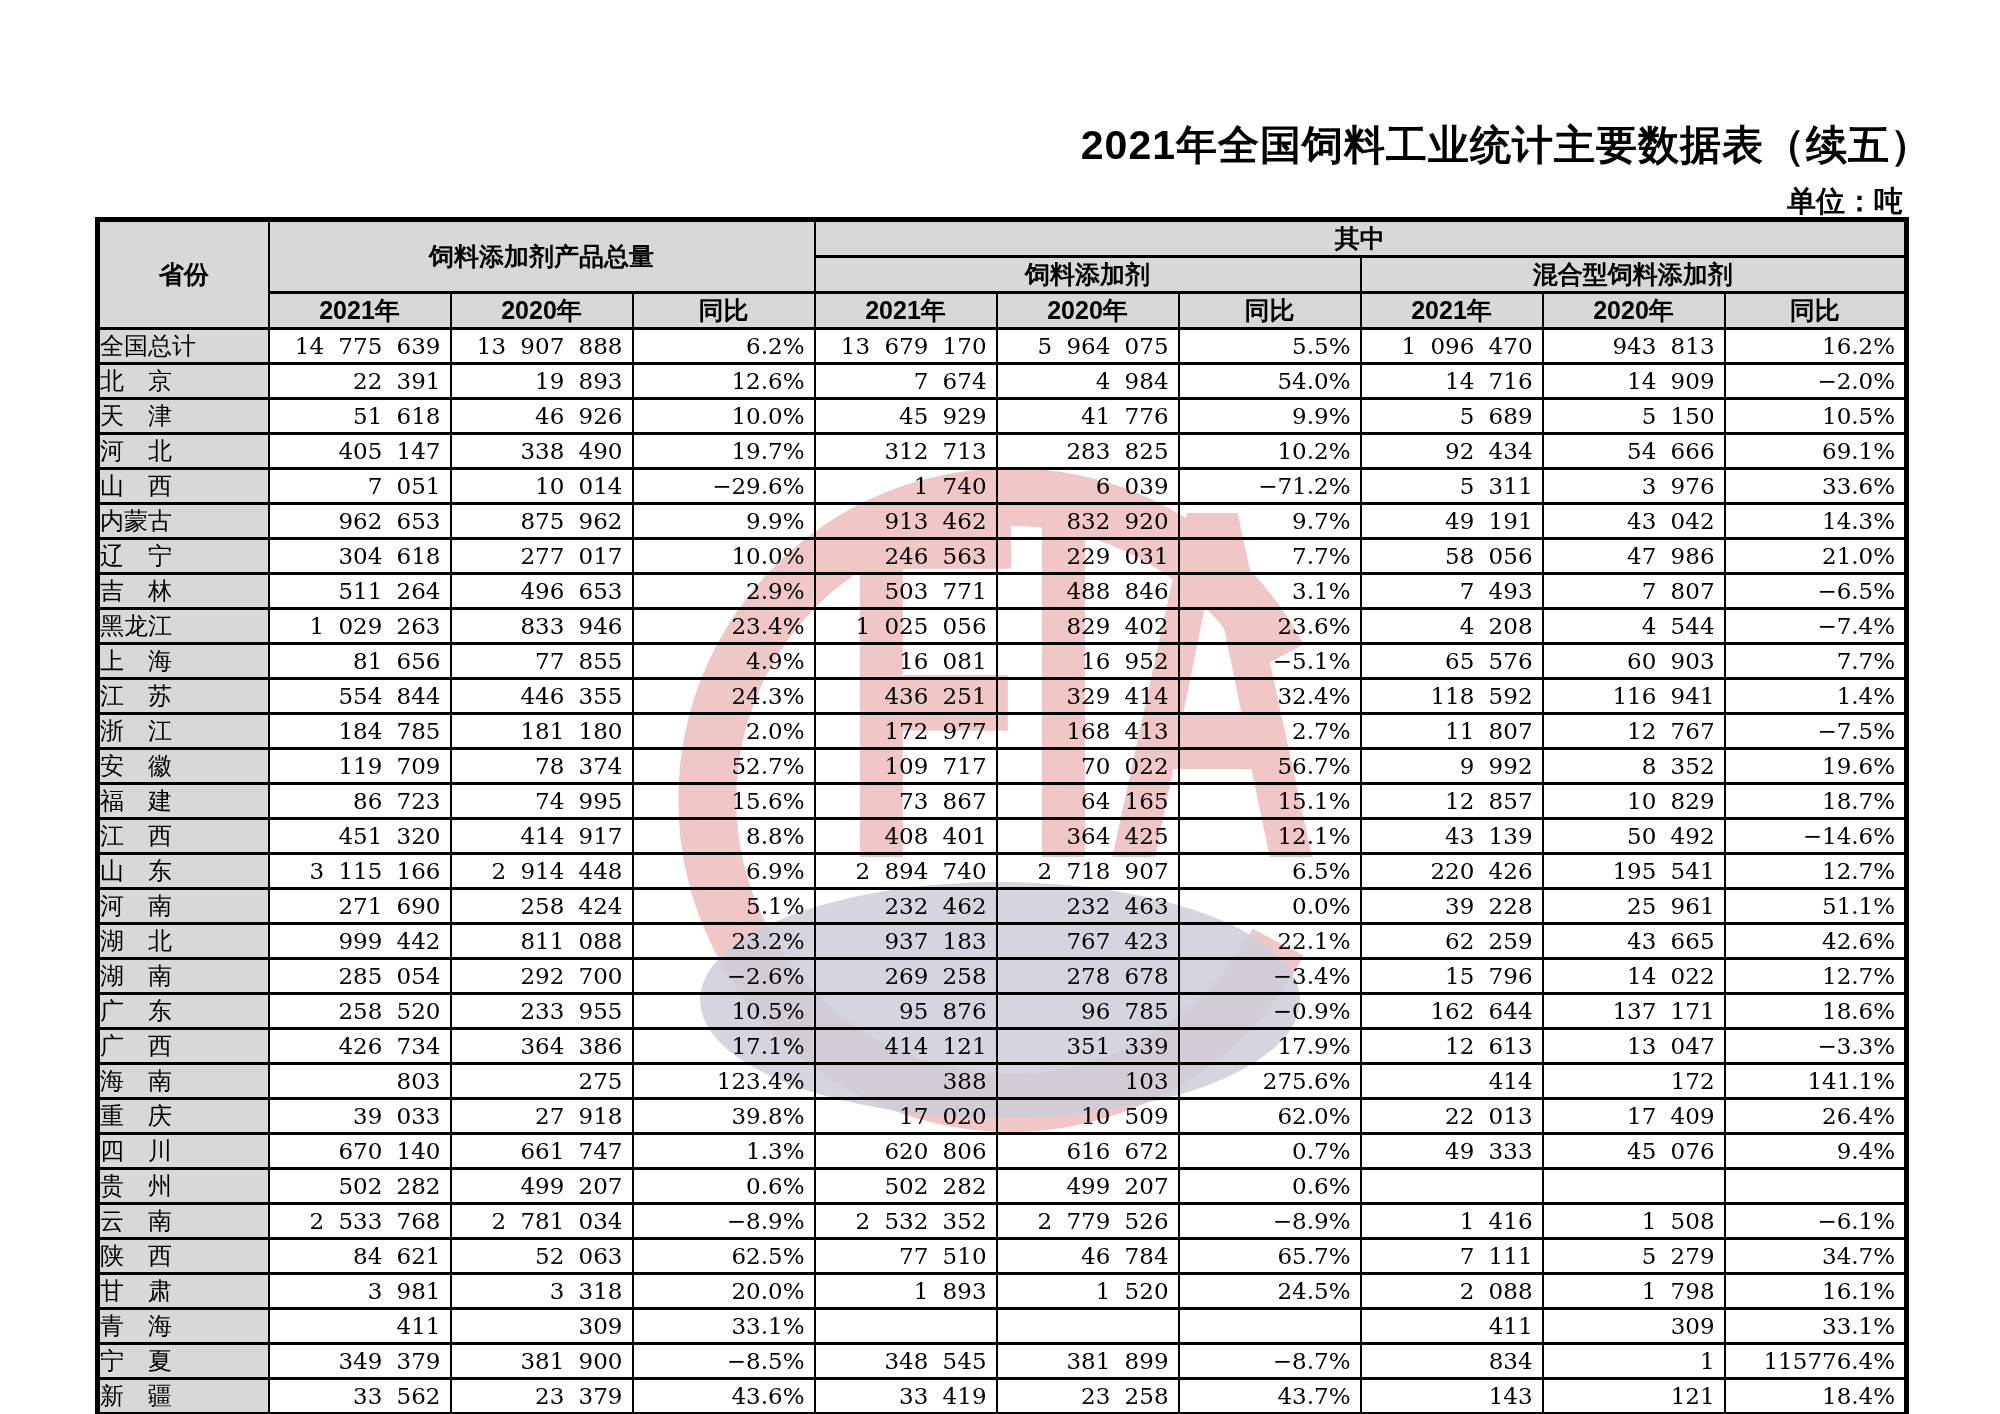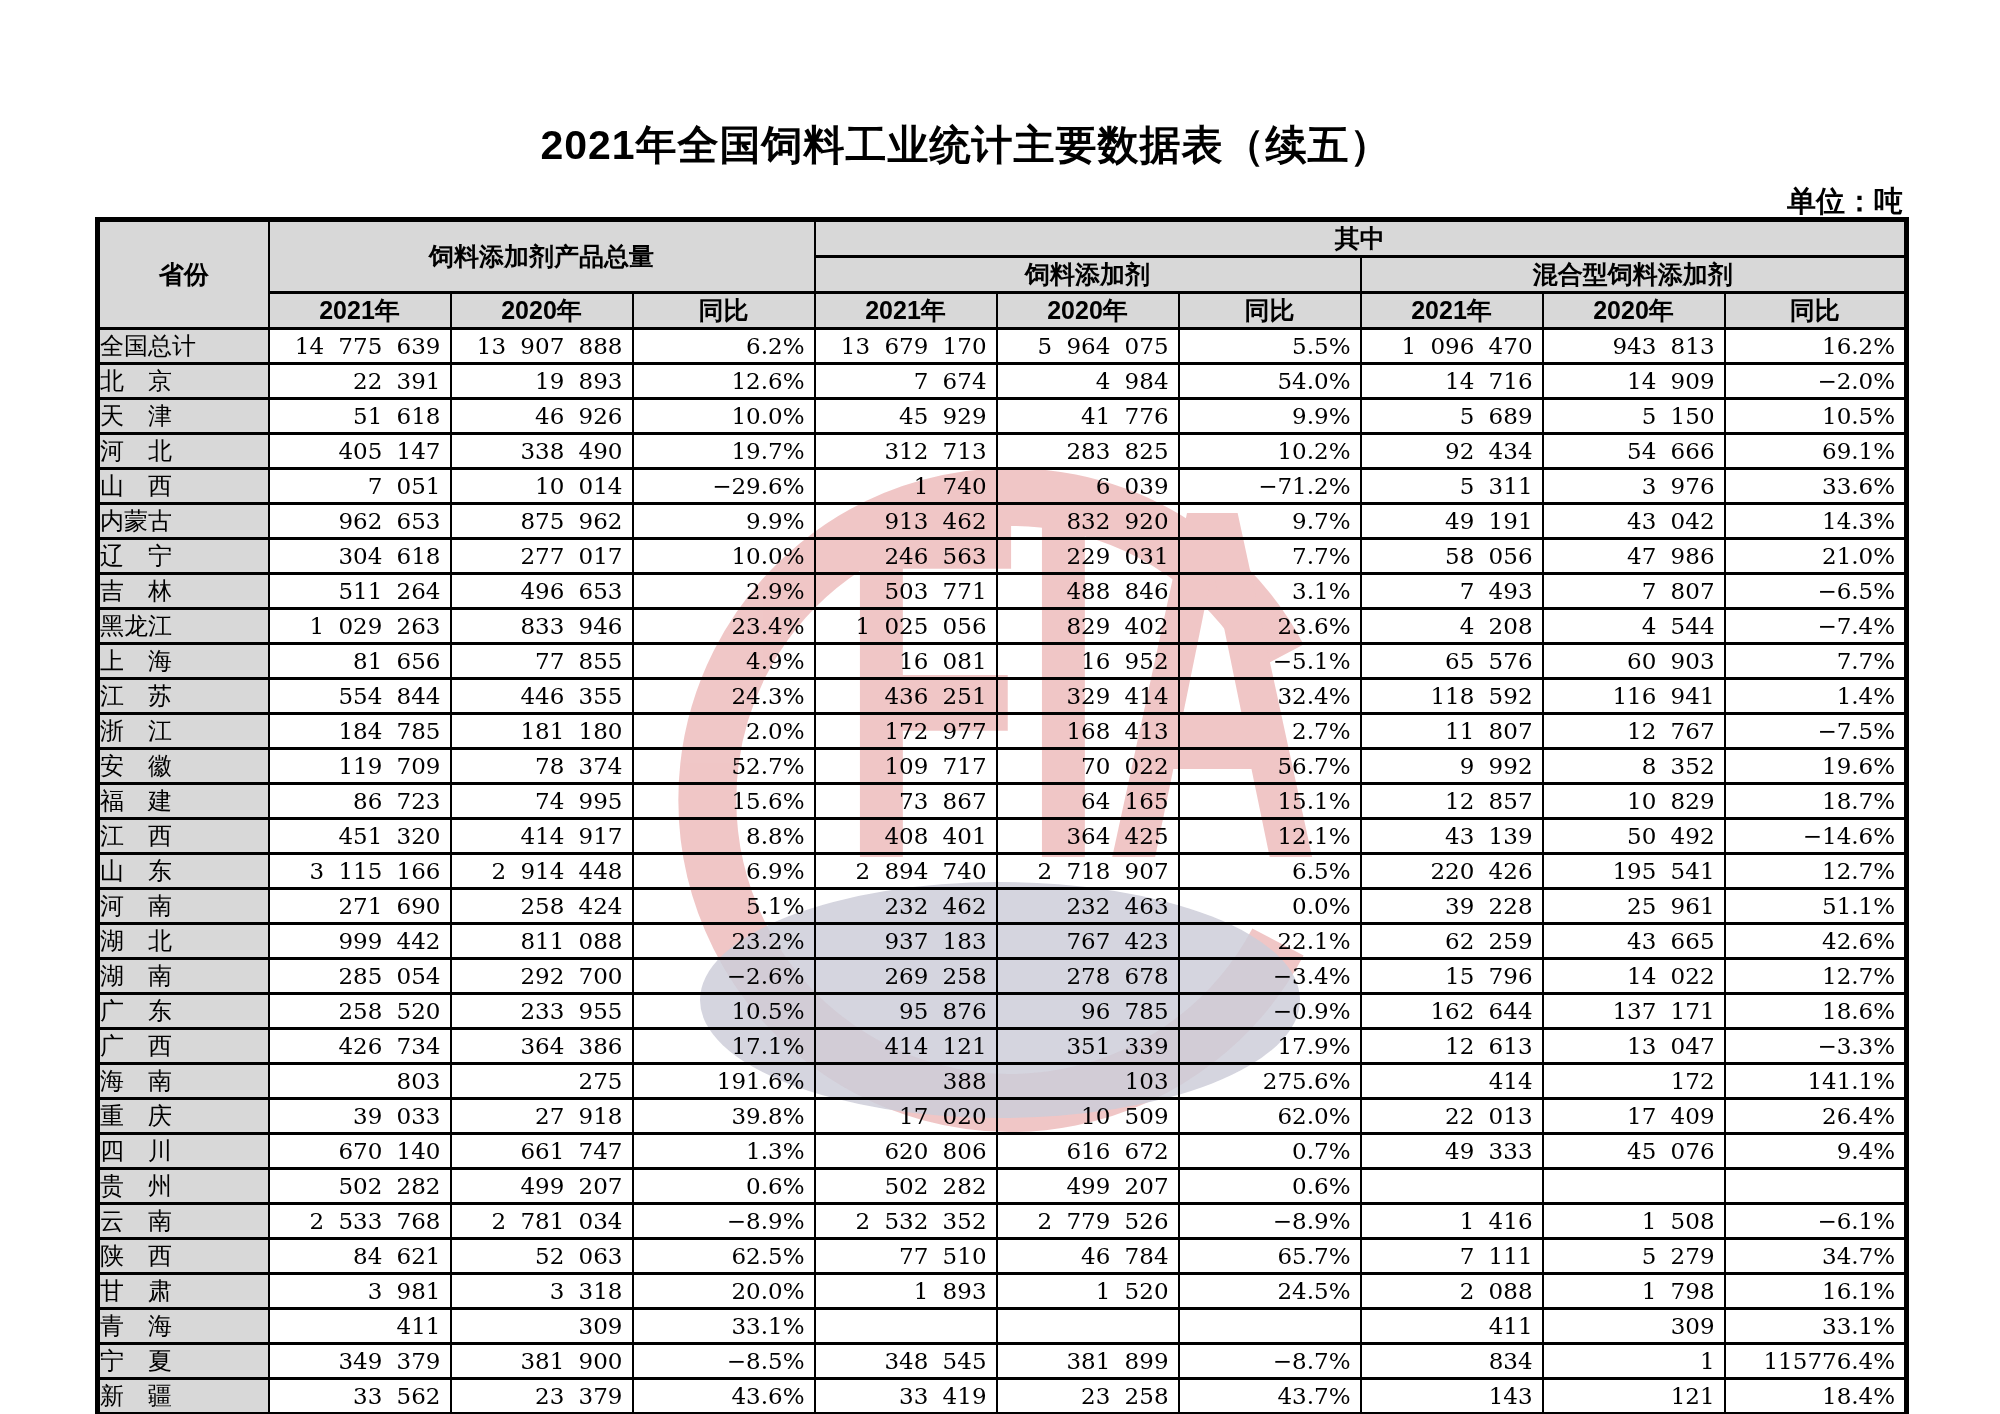--- a/index.html
+++ b/index.html
@@ -1,21 +1,21 @@
 <!DOCTYPE html>
 <html><head>
 <meta charset="utf-8">
 <style>
   html,body { margin:0; padding:0; }
   body {
     width:2000px; height:1414px; background:#ffffff; position:relative;
     font-family:"Liberation Sans", sans-serif; overflow:hidden;
   }
   .title {
-    position:absolute; top:118px; left:0; width:1932px; text-align:center;
+    position:absolute; top:118px; left:0; width:1932px; text-align:right;
     font-size:41px; font-weight:bold; color:#000; letter-spacing:1px;
   }
   .unit {
     position:absolute; top:182px; left:95px; width:1808px; text-align:right;
     font-size:29px; font-weight:bold; color:#000;
   }
   .table-wrap { position:absolute; left:95px; top:217px; width:1810px; height:1068px; }
   .watermark { position:absolute; left:0; top:0; z-index:0; pointer-events:none; }
   table.main {
     position:relative; z-index:1; border-collapse:collapse; table-layout:fixed;
@@ -341,21 +341,21 @@
           <td class="num">351 339</td>
           <td class="num">17.9%</td>
           <td class="num">12 613</td>
           <td class="num">13 047</td>
           <td class="num">−3.3%</td>
         </tr>
         <tr>
           <td class="prov">海　南</td>
           <td class="num">803</td>
           <td class="num">275</td>
-          <td class="num">191.6%</td>
+          <td class="num">123.4%</td>
           <td class="num">388</td>
           <td class="num">103</td>
           <td class="num">275.6%</td>
           <td class="num">414</td>
           <td class="num">172</td>
           <td class="num">141.1%</td>
         </tr>
         <tr>
           <td class="prov">重　庆</td>
           <td class="num">39 033</td>

